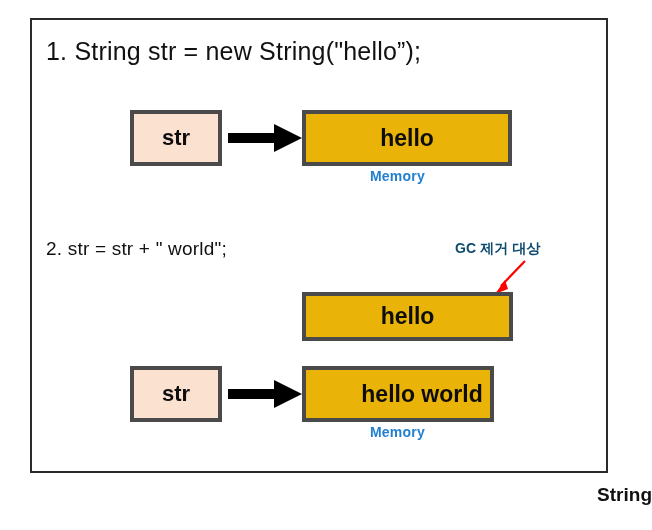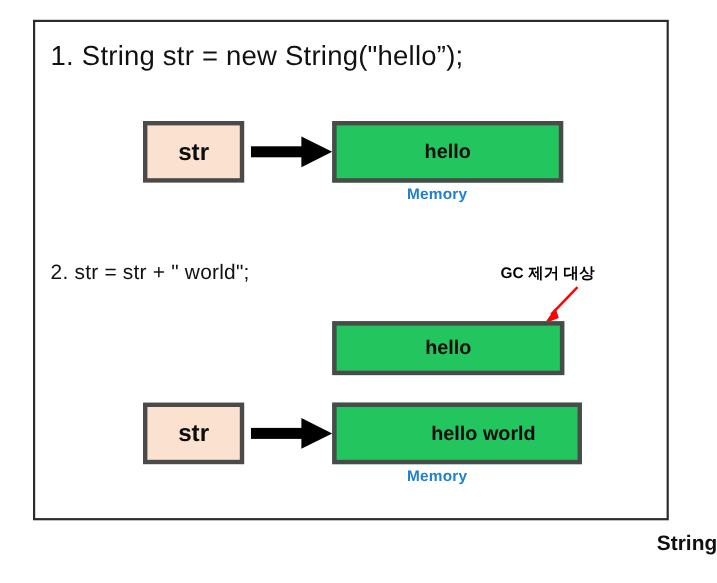--- a/index.html
+++ b/index.html
@@ -63,31 +63,31 @@
     font-weight: bold;
     color: #0d0d0d;
     border: 4px solid #a3a3a3;
   }
   .box-var {
     background: #fbe2d0;
     border-color: #4a4a4a;
     font-size: 22px;
   }
   .box-mem {
-    background: #22c55e;
+    background: #eab308;
     border-color: #4a4a4a;
-    font-size: 18px;
+    font-size: 23px;
   }
 
   #box-str-1   { left: 130px; top: 110px; width: 92px;  height: 56px; }
   #box-hello-1 { left: 302px; top: 110px; width: 210px; height: 56px; }
 
   #box-hello-2       { left: 302px; top: 292px; width: 211px; height: 49px; }
   #box-str-2         { left: 130px; top: 366px; width: 92px;  height: 56px; }
-  #box-helloworld-2  { left: 302px; top: 366px; width: 227px; height: 56px; padding-left: 48px; }
+  #box-helloworld-2  { left: 302px; top: 366px; width: 192px; height: 56px; padding-left: 48px; }
 
   
   .memory-label {
     position: absolute;
     color: #1f7fd1;
     font-weight: bold;
     font-size: 14px;
     letter-spacing: 0.2px;
   }
   #memory-1 { left: 370px; top: 168px; }
@@ -98,21 +98,21 @@
     position: absolute;
   }
   #arrow-1 { left: 228px; top: 122px; }
   #arrow-2 { left: 228px; top: 378px; }
 
   
   #gc-note {
     position: absolute;
     left: 455px;
     top: 240px;
-    color: #000000;
+    color: #0c4a6e;
     font-weight: bold;
     font-size: 14px;
     white-space: nowrap;
     letter-spacing: 0.1px;
   }
   #gc-arrow {
     position: absolute;
     left: 488px;
     top: 256px;
   }

